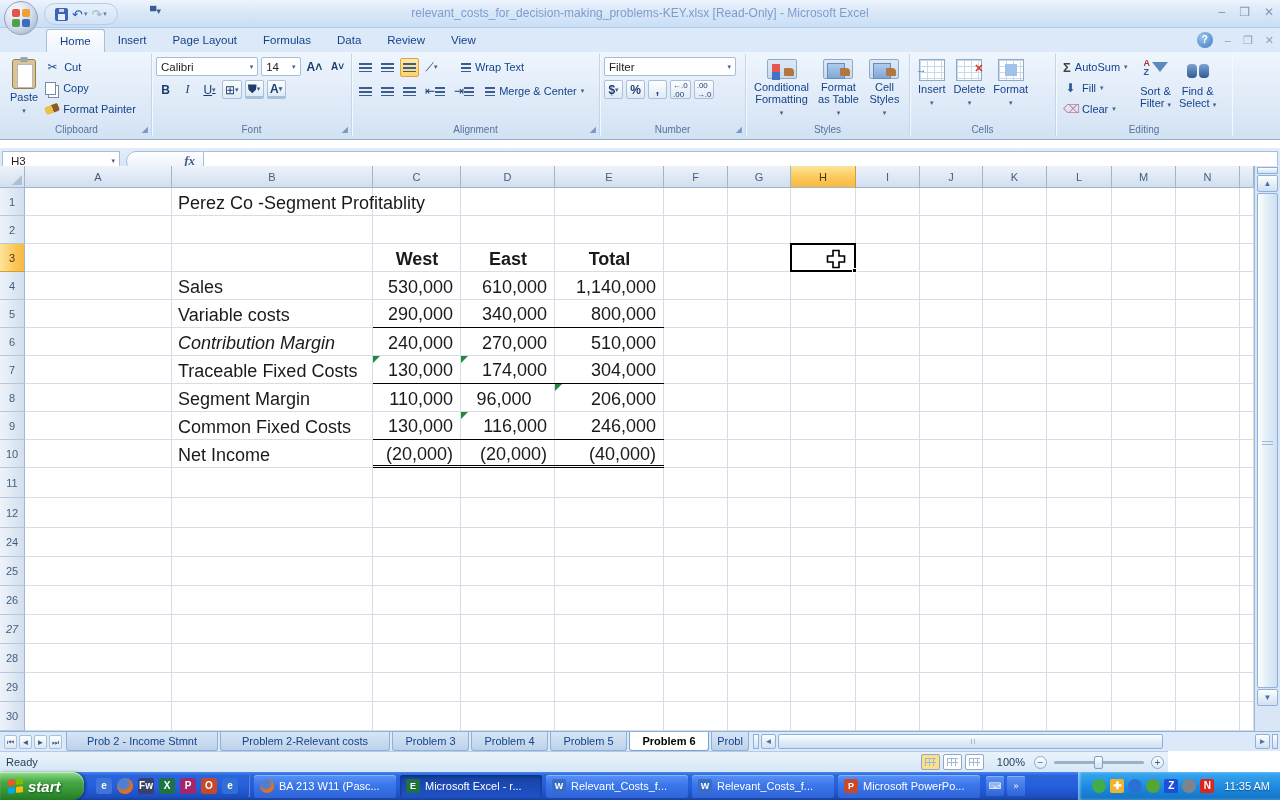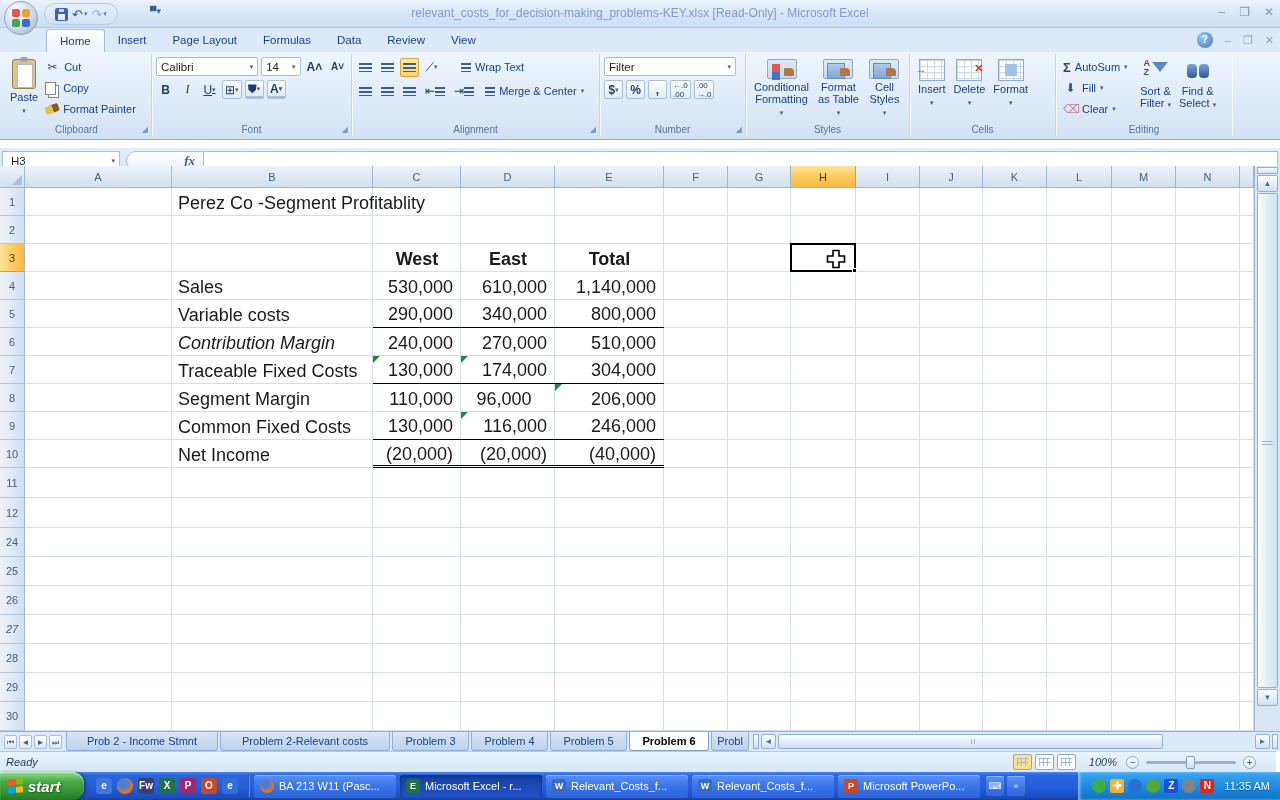--- a/index.html
+++ b/index.html
@@ -148,24 +148,24 @@
   #hscroll { display:flex; align-items:center; gap:2px; flex:1; padding:1px 2px; }
   .harrow { width:15px; height:15px; background:linear-gradient(#fdfefe,#cfe0f3); border:1px solid #8fb0d8; border-radius:2px;
     font-size:8px; color:#4a6fa5; text-align:center; line-height:14px; }
   #hthumb { width:385px; height:15px; background:linear-gradient(#fdfefe,#e2edf8 50%,#cfe0f3); border:1px solid #8fb0d8; border-radius:2px; position:relative; }
   #hthumb:after { content:""; position:absolute; top:4px; bottom:4px; left:50%; width:6px;
     background:repeating-linear-gradient(90deg,#9db8d8 0 1px, transparent 1px 3px); }
   #htrack-space { flex:1; }
   .tabsplit { width:6px; height:15px; background:linear-gradient(#fdfefe,#cfe0f3); border:1px solid #8fb0d8; }
 
   
-  #statusbar { position:absolute; top:751px; left:0; width:1276px; height:21px;
-    background:linear-gradient(#eaf3fb,#d7e7f6); border-top:1px solid #b3cbe8; display:flex; align-items:center; font-size:11px; color:#1f3b57;font-style:italic; }
+  #statusbar { position:absolute; top:751px; left:0; width:1168px; height:21px;
+    background:linear-gradient(#eaf3fb,#d7e7f6); border-top:1px solid #b3cbe8; display:flex; align-items:center; font-size:11px; color:#1f3b57; }
   #status-ready { padding-left:6px; }
-  #status-right { margin-left:auto; display:flex; align-items:center; gap:3px; padding-right:20px; }
+  #status-right { margin-left:auto; display:flex; align-items:center; gap:3px; padding-right:4px; }
   .viewbtn { width:19px; height:16px; border:1px solid #8fa9c9; background:#fff; border-radius:2px; position:relative; }
   .viewbtn.active { background:#fce085; }
   .viewbtn:after { content:""; position:absolute; inset:3px; background-image:linear-gradient(#9db8d8 1px,transparent 1px),linear-gradient(90deg,#9db8d8 1px,transparent 1px); background-size:4px 4px; }
   #zoom-label { margin:0 6px 0 10px; }
   .zoombtn { width:13px; height:13px; border-radius:50%; border:1px solid #8fa9c9; background:linear-gradient(#fff,#dce8f6);
     font-size:10px; line-height:11px; text-align:center; color:#3c5e8f; }
   #zoom-track { width:90px; height:3px; background:#9db0c9; border-radius:2px; position:relative; margin:0 4px; }
   #zoom-thumb { position:absolute; left:40px; top:-5px; width:9px; height:13px; background:linear-gradient(#fefeff,#cfe0f3); border:1px solid #7fa0c8; border-radius:2px; }
 
   

